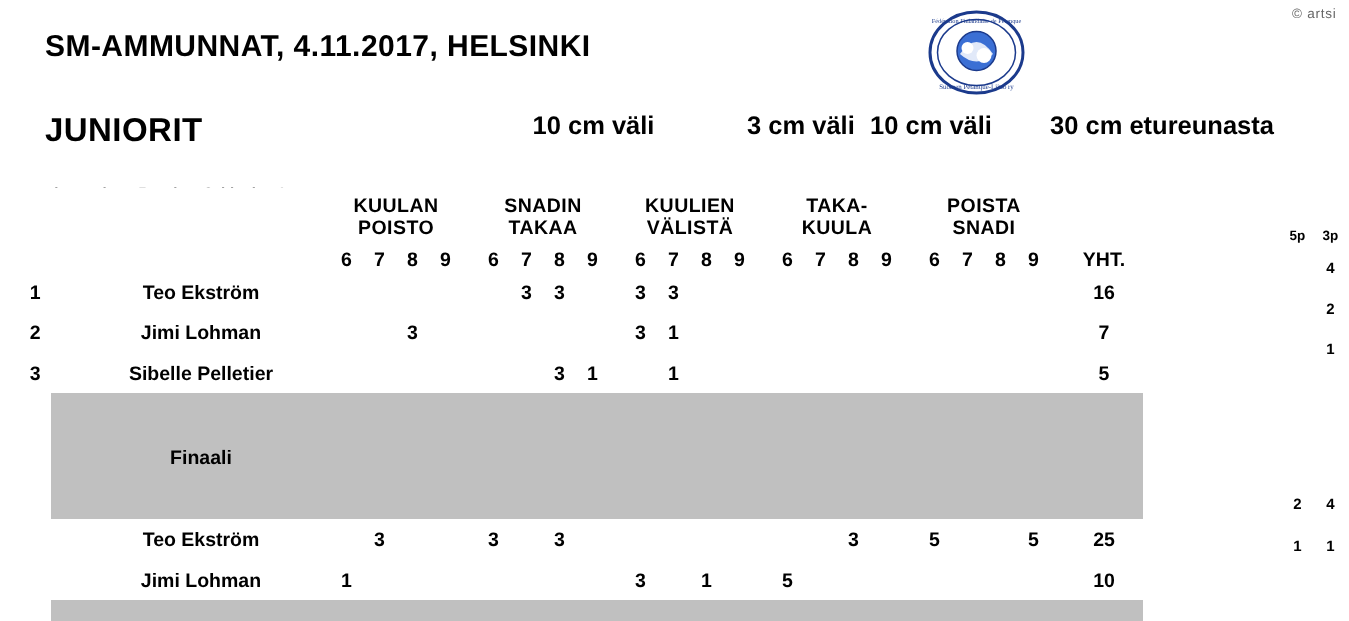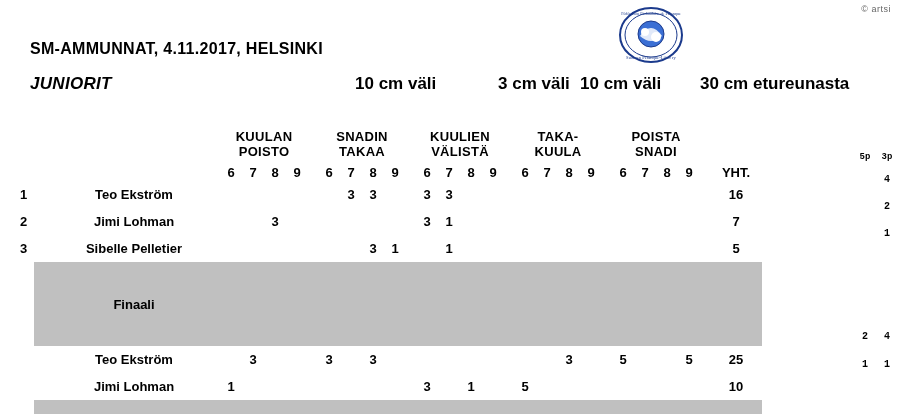--- a/index.html
+++ b/index.html
@@ -15,30 +15,28 @@
 
   
   .copyright {
     position:absolute; right:8px; top:4px;
     font-size:9px; color:#666666;
     letter-spacing:0.5px;
     text-align:right;
   }
   .main-title {
     position:absolute; left:30px; top:20px;
-    font-size:16px; font-weight:bold;
+    font-size:20px; font-weight:bold;
     letter-spacing:0.3px;
     white-space:nowrap;
-    margin-top:20px;
   }
   .cat-title {
     position:absolute; left:30px; top:74px;
-    font-size:17px; font-weight:bold;
+    font-size:22px; font-weight:bold;
     letter-spacing:0.3px;
-    font-style:italic;
   }
   .points-note {
     position:absolute; left:30px; top:124px;
     font-size:10px; font-weight:bold;
   }
 
   
   .logo {
     position:absolute; left:618px; top:6px;
     width:66px; height:58px;
@@ -137,21 +135,20 @@
     border:1.5px solid #000000;
     font-size:13.5px; font-weight:bold;
   }
 
   
   .side {
     position:absolute;
     font-size:10px; font-weight:bold;
     text-align:center;
     width:14px;
-    font-family:Liberation Mono, monospace;
   }
   .side-h { font-size:9px; font-weight:bold; }
 </style>
 </head>
 <body>
 
 <div class="sheet">
 
   <div class="copyright">© artsi</div>
 

